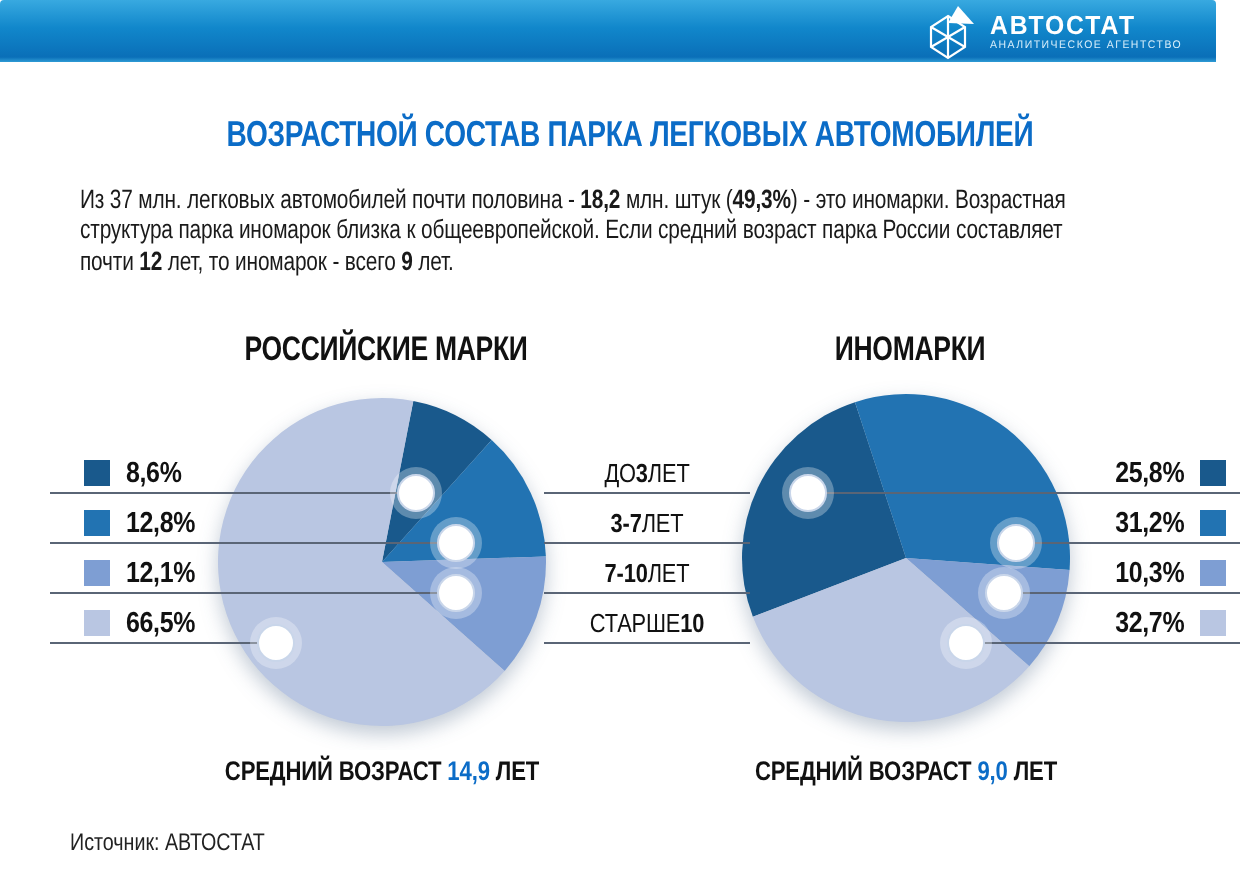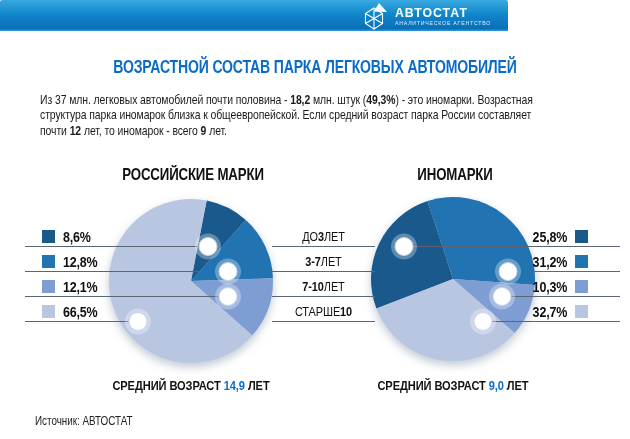--- a/index.html
+++ b/index.html
@@ -2,21 +2,21 @@
 <html><head>
 <meta charset="utf-8">
 <style>
   html,body{margin:0;padding:0;}
   body{
     width:630px;height:439px;position:relative;overflow:hidden;background:#ffffff;
     font-family:"Liberation Sans","DejaVu Sans",sans-serif;color:#111;
   }
   
   .topbar{
-    position:absolute;top:0;left:0;width:508px;height:31px;
+    position:absolute;top:0;left:0;width:608px;height:31px;
     background:linear-gradient(180deg,#38a9e0 0%,#1187cb 45%,#0a6fb8 92%,#2e9bd5 100%);
     border-radius:2px 2px 0 0;
     text-decoration:underline;
   }
   .logo{position:absolute;right:12px;top:2px;display:flex;align-items:center;gap:4px;}
   .logo-text{display:flex;flex-direction:column;line-height:1;}
   .brand{color:#fff;font-weight:bold;font-size:13px;letter-spacing:1px;transform:scaleX(0.95);transform-origin:left center;}
   .brand-sub{color:#d9effb;font-size:5.5px;letter-spacing:0.8px;margin-top:2px;transform:scaleX(0.95);transform-origin:left center;}
   
   .title{
@@ -37,21 +37,21 @@
   }
   .ct-left{left:73px;}
   .ct-right{left:335px;}
   
   #chart-band{position:absolute;top:190px;left:0;}
   .pie{filter:drop-shadow(0 4px 5px rgba(30,60,100,0.28));}
   
   .lrow,.rrow,.clabel{position:absolute;height:17px;display:flex;align-items:center;}
   .r0{top:228px;}.r1{top:253px;}.r2{top:278px;}.r3{top:303px;}
   .lrow{left:27px;gap:8px;margin-left:15px;}
-  .rrow{right:42px;gap:8px;flex-direction:row;justify-content:flex-end;}
+  .rrow{right:17px;gap:8px;flex-direction:row;justify-content:flex-end;}
   .sw{width:13px;height:13px;display:inline-block;flex:0 0 13px;}
   .pct{font-size:14.5px;font-weight:bold;letter-spacing:-0.2px;}
   .lrow .pct{transform:scaleX(0.86);transform-origin:left center;}
   .rrow .pct{transform:scaleX(0.86);transform-origin:right center;}
   .clabel{left:272px;width:103px;justify-content:center;font-size:13px;transform:scaleX(0.84);letter-spacing:-0.1px;}
   .clabel b{font-weight:bold;}
   
   .avg{position:absolute;top:378px;width:252px;text-align:center;font-size:13.5px;font-weight:bold;transform:scaleX(0.82);letter-spacing:-0.1px;}
   .avg-left{left:65px;}
   .avg-right{left:327px;}

